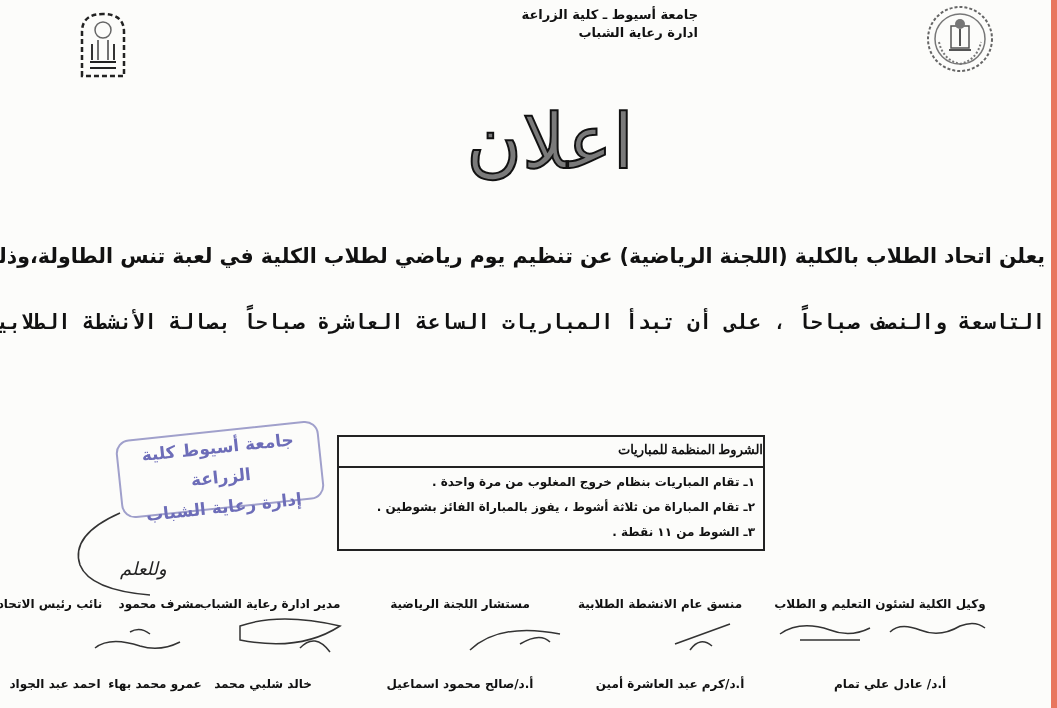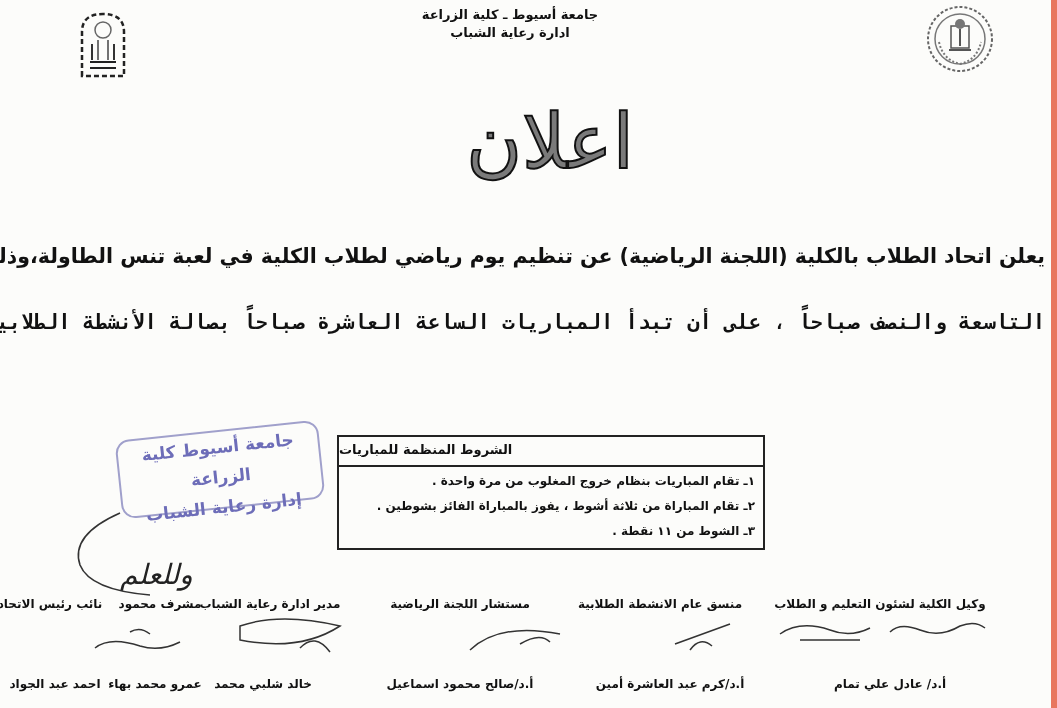--- a/index.html
+++ b/index.html
@@ -24,23 +24,22 @@
     .edge-strip {
       position: absolute;
       right: 0; top: 0;
       width: 6px; height: 708px;
       background: #e8775f;
     }
     
     .header-text {
       position: absolute;
       top: 6px;
-      left: 360px;
+      left: 398px;
       width: 300px;
-      text-align: center;
       direction: rtl;
       font-weight: bold;
       font-size: 13px;
       line-height: 18px;
     }
     .logo-right {
       position: absolute;
       left: 925px; top: 4px;
       width: 70px; height: 70px;
     }
@@ -88,25 +87,26 @@
     
     .rules {
       position: absolute;
       left: 337px; top: 435px;
       width: 424px;
       border: 2px solid #222;
       direction: rtl;
       background: #fcfcfa;
     }
     .rules-head {
-      text-align: left;
+      text-align: right;
       font-weight: bold;
       font-size: 13px;
       padding: 5px 0 8px 0;
       border-bottom: 2px solid #222;
+      font-family: Liberation Serif, serif;
     }
     .rules-body {
       padding: 2px 8px 4px 24px;
       font-weight: bold;
       font-size: 12px;
       line-height: 25px;
       text-align: right;
     }
     
     .stamp {
@@ -127,21 +127,21 @@
     .handwritten-note {
       position: absolute;
       left: 60px; top: 505px;
       width: 160px; height: 100px;
     }
     .note-text {
       position: absolute;
       left: 120px; top: 558px;
       font-family: "DejaVu Serif", serif;
       font-style: italic;
-      font-size: 28px;
+      font-size: 18px;
       color: #222;
       direction: rtl;
     }
     
     .sig-row {
       position: absolute;
       left: 0; width: 1050px;
       direction: rtl;
     }
     .sig-titles { top: 597px; }

